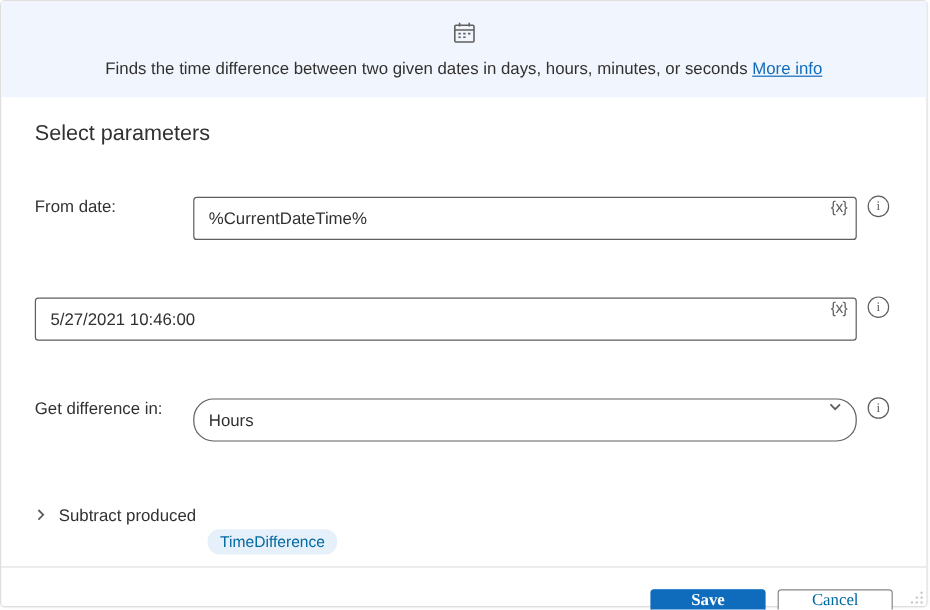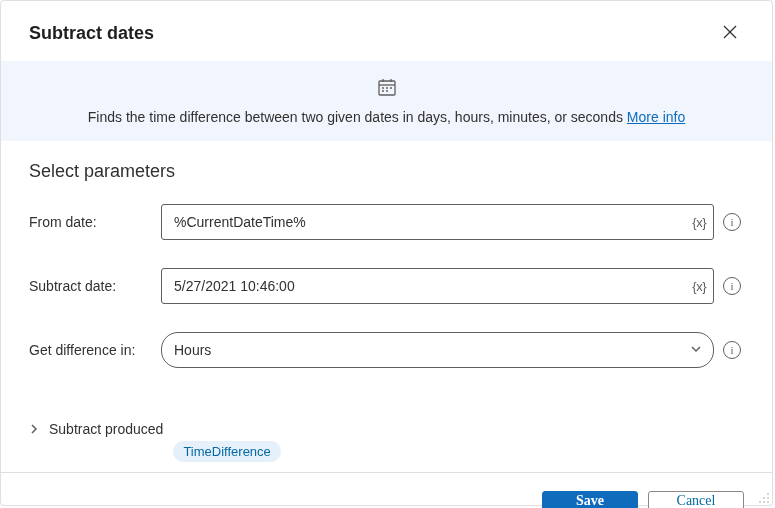--- a/index.html
+++ b/index.html
@@ -95,20 +95,21 @@
   .text-input, .select-input {
     width: 100%;
     height: 36px;
     border: 1px solid #605e5c;
     border-radius: 3px;
     padding: 0 40px 0 12px;
     font-size: 14px;
     font-family: inherit;
     color: #323130;
     background: #fff;
+    margin-top: 20px;
   }
   .input-suffix {
     position: absolute;
     right: 8px;
     top: 50%;
     transform: translateY(-50%);
     font-size: 13px;
     color: #605e5c;
     font-family: inherit;
     pointer-events: none;
@@ -208,31 +209,20 @@
     width: 12px;
     height: 12px;
     color: #c8c6c4;
   }
 </style>
 </head>
 <body>
 
 <div class="dialog">
 
-  <div class="header">
-    <div class="title">Subtract dates</div>
-    <button class="close-btn">
-      <span>
-        <svg viewBox="0 0 14 14" stroke="currentColor" stroke-width="1.2" fill="none">
-          <line x1="1" y1="1" x2="13" y2="13"></line>
-            <line x1="13" y1="1" x2="1" y2="13"></line>
-        </svg>
-      </span>
-    </button>
-  </div>
 
   <div class="info-bar">
     <span class="calendar-icon">
       <svg viewBox="0 0 20 20" fill="none" stroke="currentColor" stroke-width="1.3">
         <rect x="2" y="4" width="16" height="14" rx="1"></rect>
         <line x1="2" y1="8" x2="18" y2="8"></line>
         <line x1="6" y1="2" x2="6" y2="5"></line>
         <line x1="14" y1="2" x2="14" y2="5"></line>
         <line x1="5" y1="11" x2="7" y2="11"></line>
         <line x1="9" y1="11" x2="11" y2="11"></line>
@@ -255,21 +245,20 @@
       <div class="input-col">
         <input type="text" class="text-input" value="%CurrentDateTime%" style="">
         <span class="input-suffix">{x}</span>
       </div>
       <div class="info-col">
         <span class="info-icon">i</span>
       </div>
     </div>
 
     <div class="form-row">
-      <div class="label-col">Subtract date:</div>
       <div class="input-col">
         <input type="text" class="text-input" value="5/27/2021 10:46:00" style="">
         <span class="input-suffix">{x}</span>
       </div>
       <div class="info-col">
         <span class="info-icon">i</span>
       </div>
     </div>
 
     <div class="form-row">

